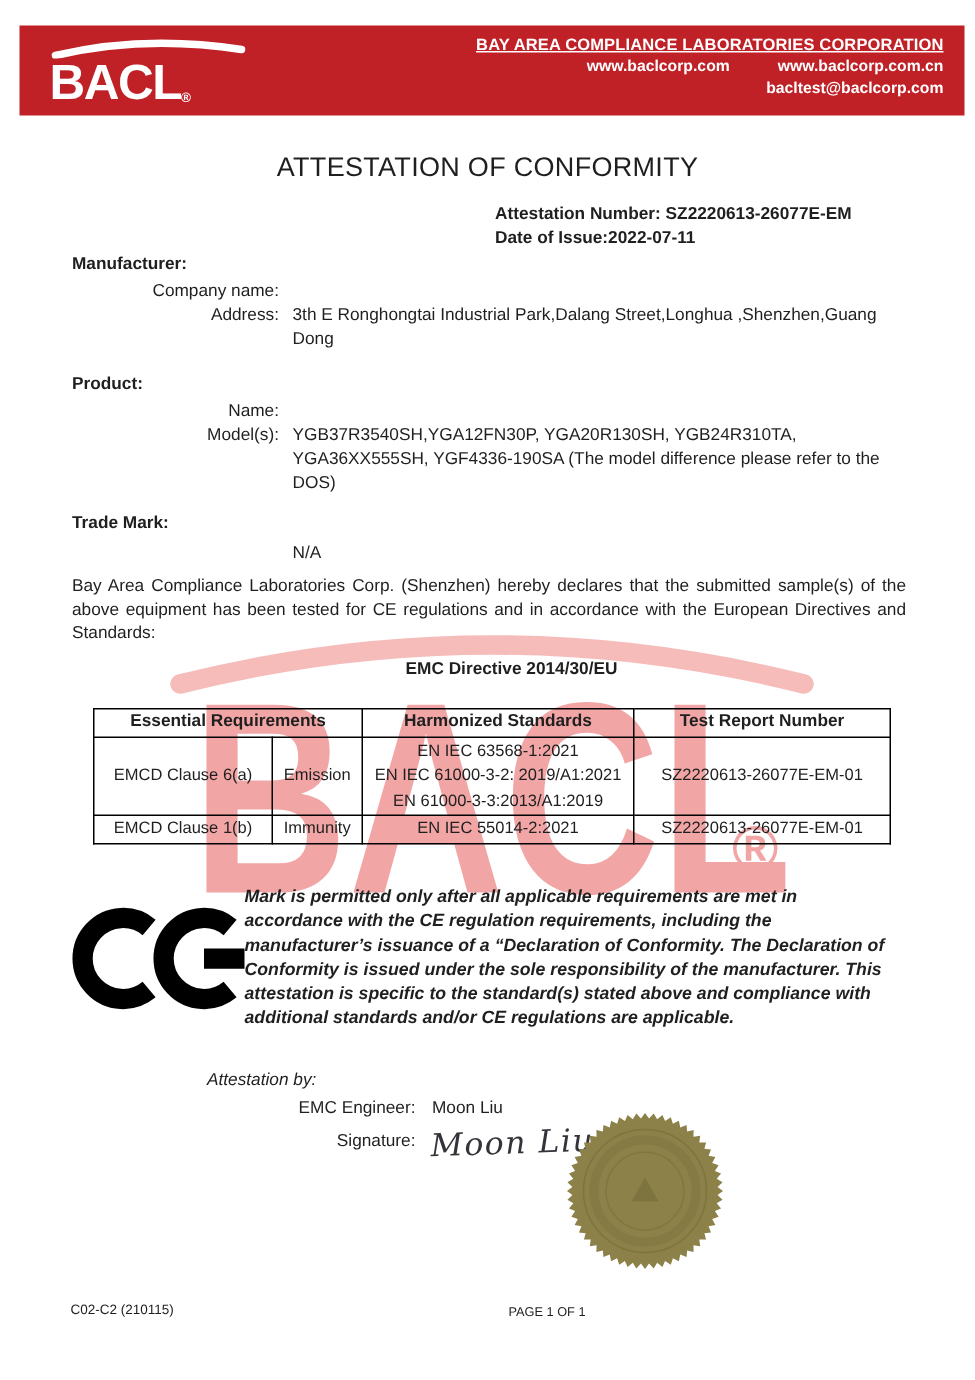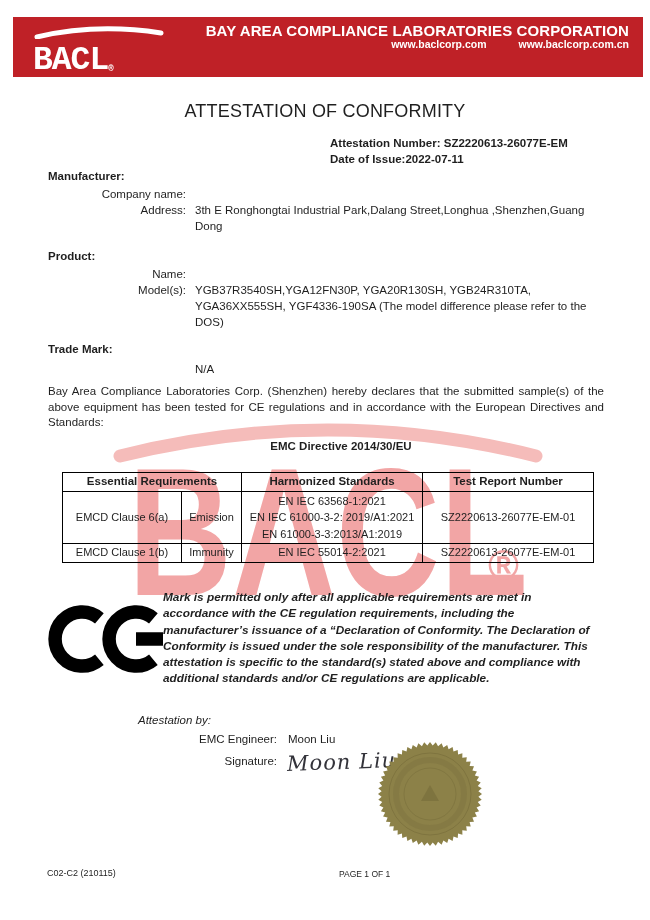--- a/index.html
+++ b/index.html
@@ -15,24 +15,24 @@
     position:relative;width:650px;height:920px;background:#fff;
     font-family:"Liberation Sans",sans-serif;color:var(--ink);overflow:hidden;
   }
   
   .watermark{position:absolute;left:108px;top:400px;width:440px;height:232px;pointer-events:none;}
   .watermark text{font-family:"Liberation Sans",sans-serif;font-weight:bold;}
   
   .header-band{position:absolute;left:13px;top:17px;width:630px;height:60px;background:var(--brand-red);}
   .logo{position:absolute;left:20px;top:4px;width:140px;height:54px;color:#fff;}
   .logo-arc{position:absolute;left:0px;top:2px;}
-  .logo-text{position:absolute;left:0px;top:22px;font-size:33px;font-weight:bold;letter-spacing:-1px;line-height:36px;font-family:Liberation Mono, monospace;}
+  .logo-text{position:absolute;left:0px;top:8px;font-size:33px;font-weight:bold;letter-spacing:-1px;line-height:52px;}
   .logo-reg{font-size:9px;font-weight:bold;vertical-align:-2px;letter-spacing:0;}
   .header-right{position:absolute;right:14px;top:7px;text-align:right;color:#fff;font-weight:bold;}
-  .hr-line1{font-size:15px;line-height:13px;letter-spacing:0.1px;}
+  .hr-line1{font-size:11px;line-height:13px;letter-spacing:0.1px;text-decoration:underline;}
   .hr-line2{font-size:10.5px;line-height:15px;display:flex;gap:32px;justify-content:flex-end;}
   .hr-line3{font-size:10.5px;line-height:15px;}
   
   .doc-title{position:absolute;left:0;top:101px;width:100%;text-align:center;font-size:18px;font-weight:normal;letter-spacing:0.2px;}
   .att-block{position:absolute;left:330px;top:135px;font-size:11.5px;font-weight:bold;line-height:16px;}
   
   .section{position:absolute;left:48px;width:556px;font-size:11.5px;line-height:16px;}
   .sec-heading{font-weight:bold;margin-bottom:2px;}
   .kv{display:grid;grid-template-columns:138px 1fr;column-gap:9px;}
   .kv .lab{text-align:right;}
@@ -78,20 +78,21 @@
         <path d="M 4 14 Q 63 0 128 10" fill="none" stroke="#ffffff" stroke-width="5" stroke-linecap="round"></path>
       </svg>
       <div class="logo-text"><span>BACL</span><span class="logo-reg">®</span></div>
     </div>
     <div class="header-right">
       <div class="hr-line1">BAY AREA COMPLIANCE LABORATORIES CORPORATION</div>
       <div class="hr-line2">
         <span>www.baclcorp.com</span>
         <span>www.baclcorp.com.cn</span>
       </div>
+      <div class="hr-line3">bacltest@baclcorp.com</div>
     </div>
   </div>
 
   <div class="doc-title">ATTESTATION OF CONFORMITY</div>
   <div class="att-block">
     <div>Attestation Number: SZ2220613-26077E-EM</div>
     <div>Date of Issue:2022-07-11</div>
   </div>
 
   <div class="section sec-manufacturer">

